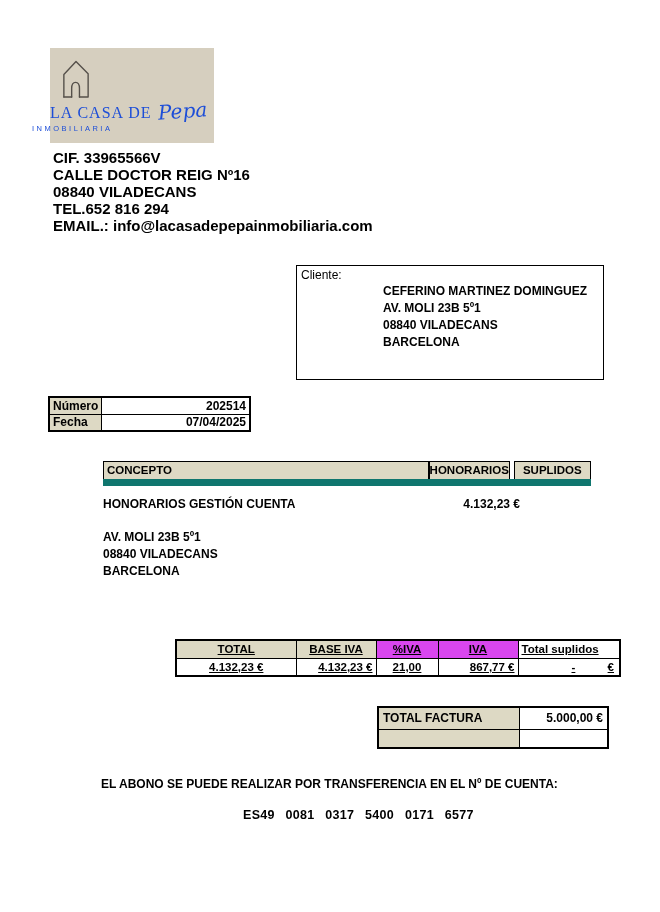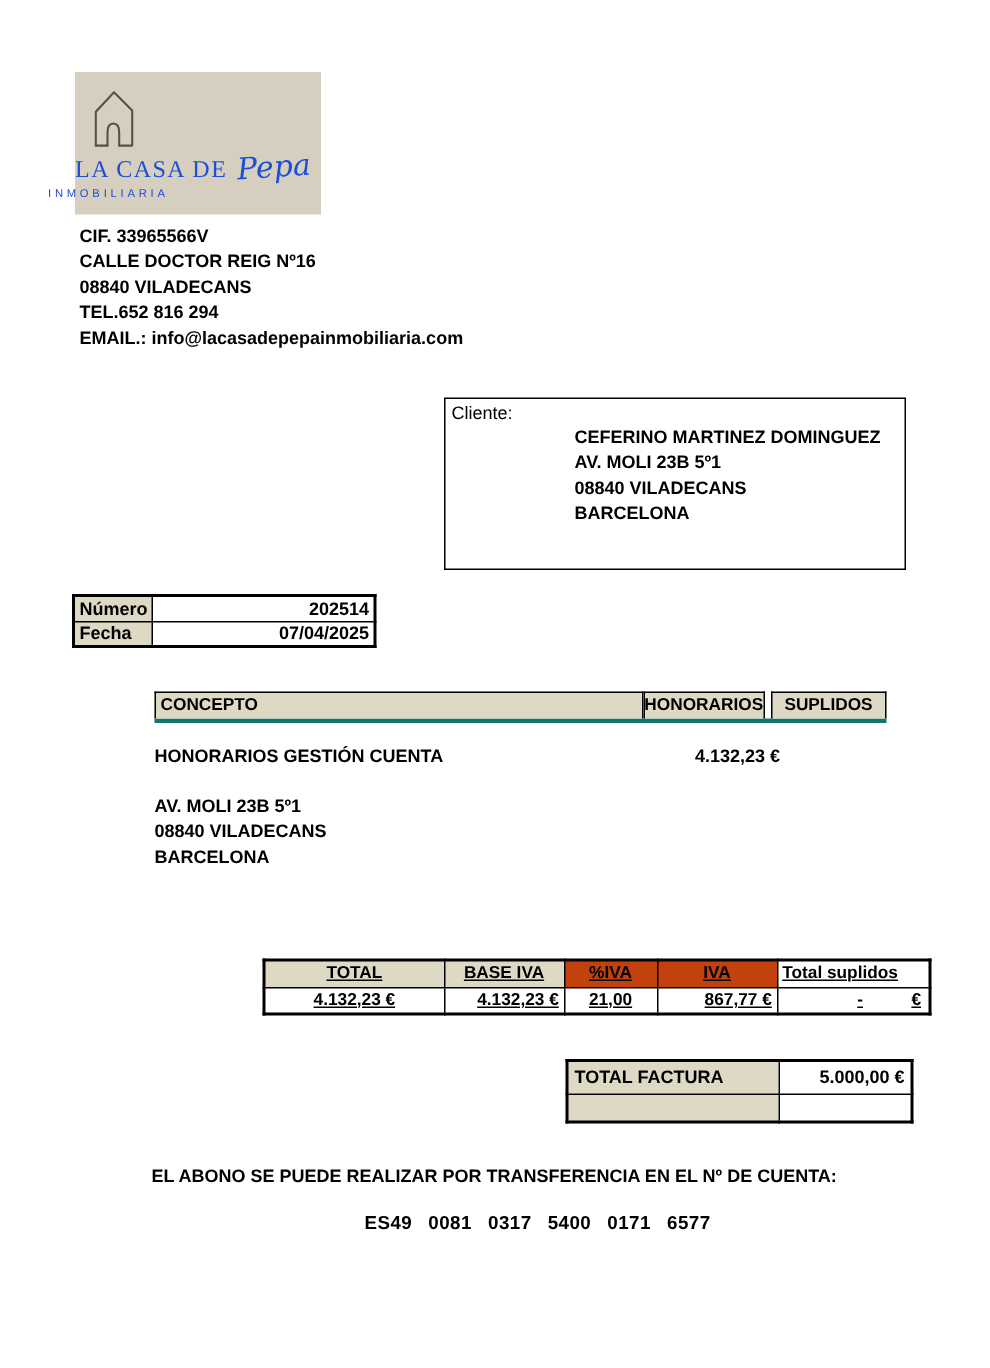--- a/index.html
+++ b/index.html
@@ -32,21 +32,21 @@
     font-style:italic; font-size:20px;
     transform:rotate(-4deg);
   }
   .logo-subtitle {
     font-size:7.5px; letter-spacing:2.5px; margin-top:1px; margin-left:-18px;
   }
 
   
   .company-info {
     left:53px; top:149px;
-    font-size:12px; font-weight:bold; line-height:17px;
+    font-size:15px; font-weight:bold; line-height:17px;
   }
 
   
   .client-box {
     left:296px; top:265px; width:308px; height:115px;
     border:1.5px solid #000;
     font-size:12px; padding:2px 4px;
   }
   .client-label { font-weight:normal; }
   .client-lines {
@@ -65,21 +65,21 @@
   }
   .invoice-meta { border:2px solid #000; }
   .invoice-meta .title-cell { background:#ddd9c4; text-align:center; }
   .invoice-meta .label-cell { background:#ddd9c4; text-align:left; width:53px; }
   .invoice-meta .value-cell { background:#fff; text-align:right; width:150px; }
 
   
   .concept-header {
     left:103px; top:461px; width:488px;
     display:flex; align-items:center;
-    border-bottom:3px solid #0f766e;
+    border-bottom:7px solid #0f766e;
     font-size:11.5px; font-weight:bold;
   }
   .concept-header .cell {
     border:1px solid #000; border-bottom:none;
     background:#ddd9c4; height:18px; line-height:17px;
   }
   .concept-header .c-concept { width:337px; text-align:left; padding-left:3px; }
   .concept-header .c-fees    { width:82px;  text-align:center; }
   .concept-header .c-gap     { width:4px; border:none; background:transparent; }
   .concept-header .c-supl    { width:80px;  text-align:center; }
@@ -102,21 +102,21 @@
 
   
   .totals-table {
     left:175px; top:639px;
     border-collapse:collapse;
     font-size:11.5px; font-weight:bold;
     border:2px solid #000;
   }
   .totals-table td { border:1px solid #000; height:18px; padding:0 3px;text-decoration:underline; }
   .totals-table .h-beige { background:#ddd9c4; text-align:center; }
-  .totals-table .h-white { background:#c2410c; text-align:center; }
+  .totals-table .h-white { background:#d946ef; text-align:center; }
   .totals-table .h-left  { background:#fff; text-align:left; }
   .w-total { width:120px; } .w-base { width:80px; } .w-piva { width:62px; }
   .w-iva { width:80px; } .w-supl { width:102px; }
   .v-center { text-align:center; }
   .v-right  { text-align:right; }
   .v-acct {
     display:flex; justify-content:space-between;
     padding-left:50px; padding-right:2px;
   }
 

